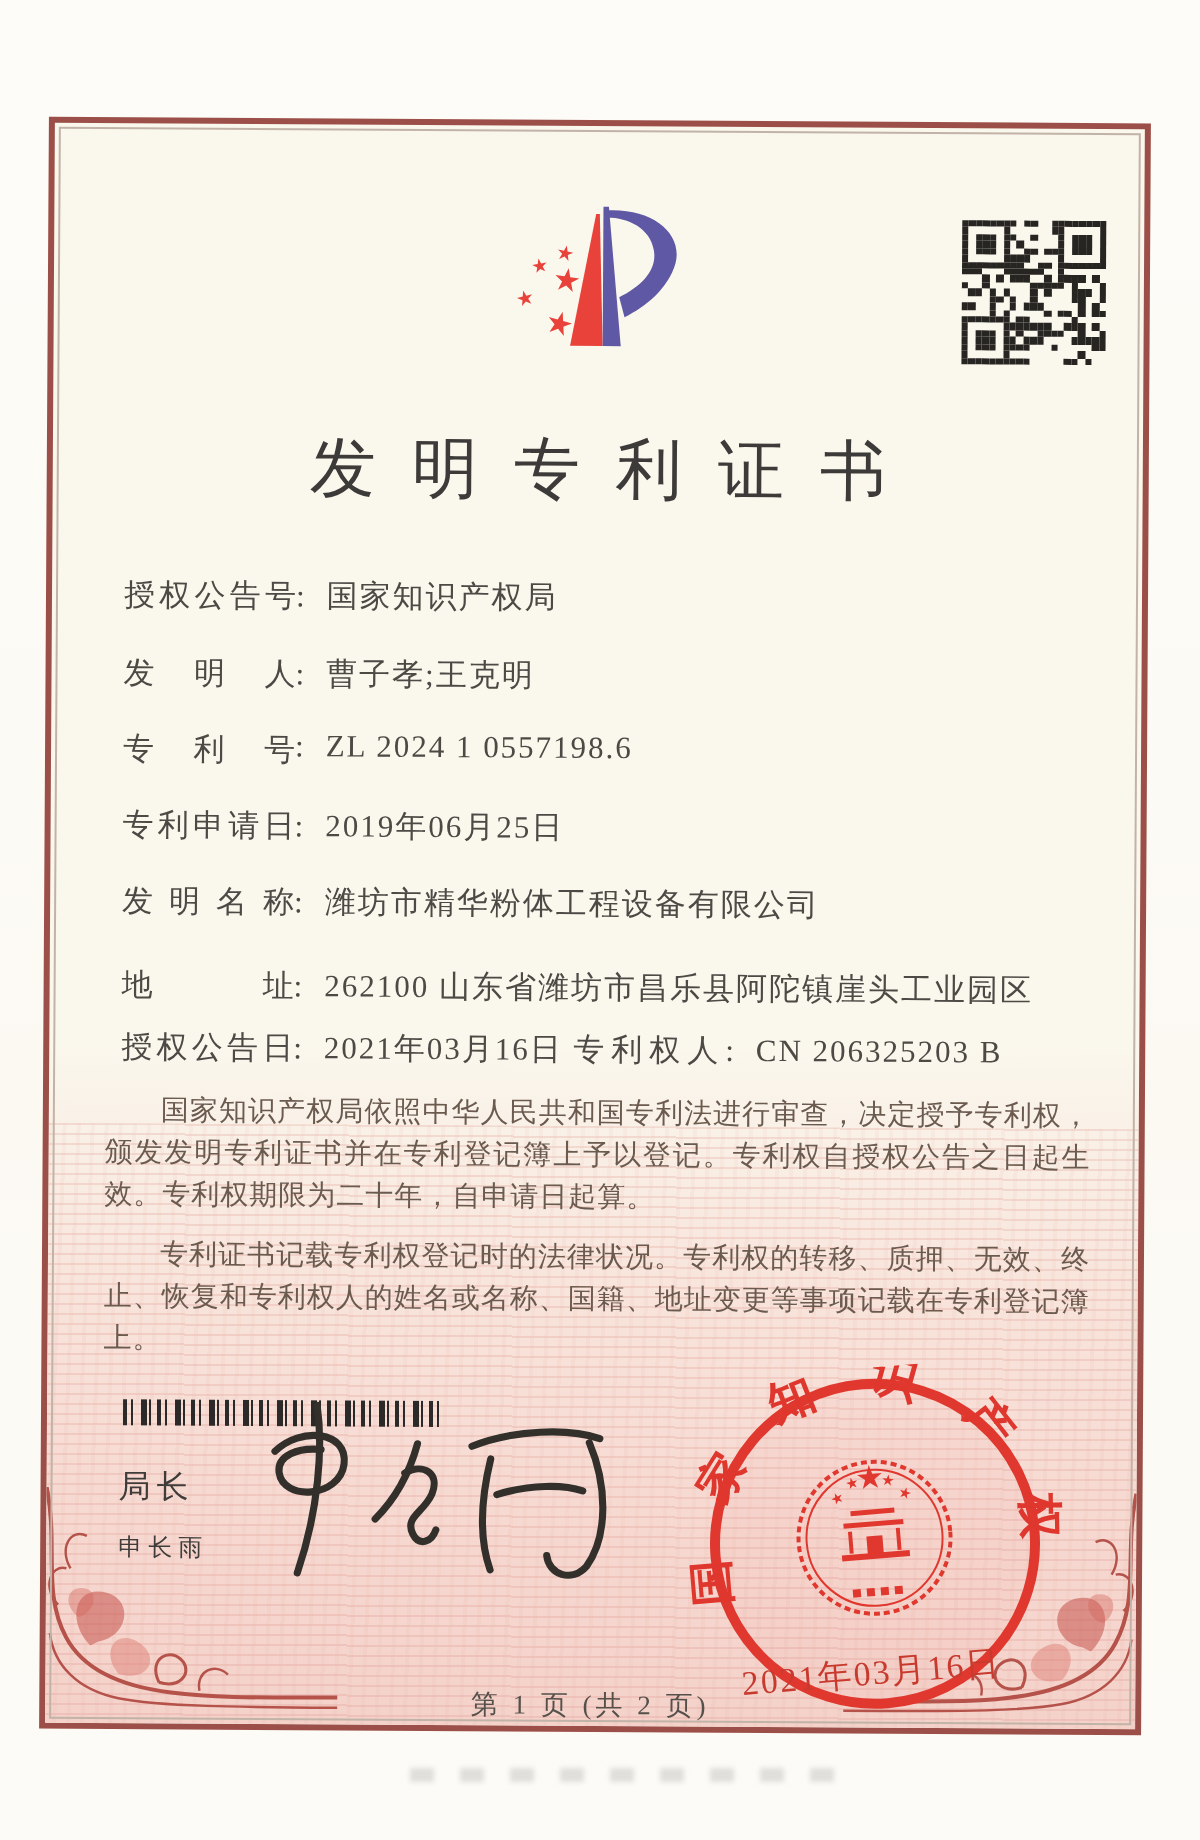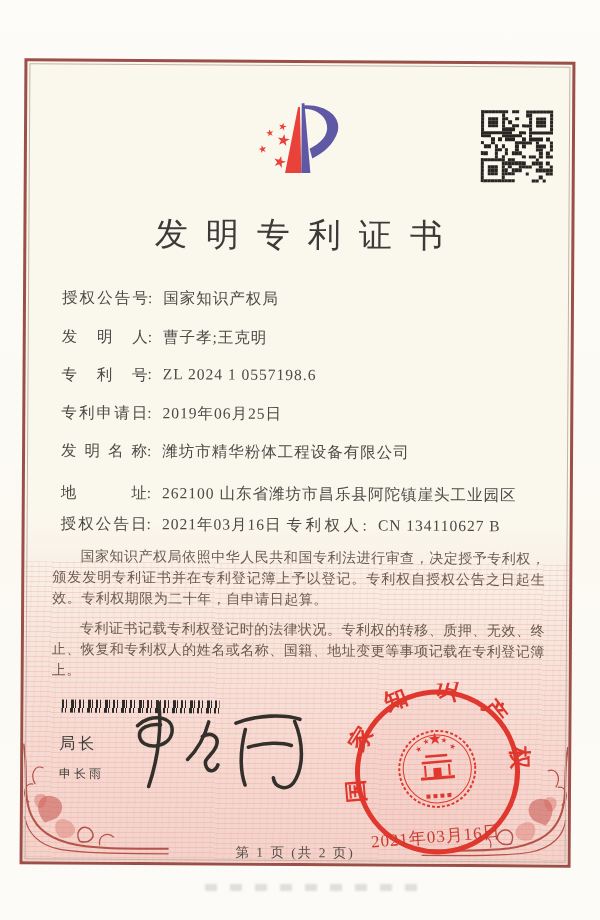--- a/index.html
+++ b/index.html
@@ -586,21 +586,21 @@
       </div>
       <div class="f-row" style="top:379px">
         <span class="f-label">发明名称</span><span class="f-colon">:</span><span class="f-value">潍坊市精华粉体工程设备有限公司</span>
       </div>
       <div class="f-row" style="top:421px">
         <span class="f-label">地址</span><span class="f-colon">:</span><span class="f-value">262100 山东省潍坊市昌乐县阿陀镇崖头工业园区</span>
       </div>
       <div class="f-row" style="top:452px">
         <span class="f-label">授权公告日</span><span class="f-colon">:</span><span class="f-value">2021年03月16日</span>
         <span class="grant2">
-          <span class="g-label">专利权人</span><span class="f-colon">:</span><span class="f-value">CN 134110627 B</span>
+          <span class="g-label">专利权人</span><span class="f-colon">:</span><span class="f-value">CN 206325203 B</span>
         </span>
       </div>
 
       <div class="paras">
         <p>国家知识产权局依照中华人民共和国专利法进行审查，决定授予专利权，颁发发明专利证书并在专利登记簿上予以登记。专利权自授权公告之日起生效。专利权期限为二十年，自申请日起算。</p>
         <p>专利证书记载专利权登记时的法律状况。专利权的转移、质押、无效、终止、恢复和专利权人的姓名或名称、国籍、地址变更等事项记载在专利登记簿上。</p>
       </div>
 
       <div class="barcode"></div>
       <div class="role">局长</div>

